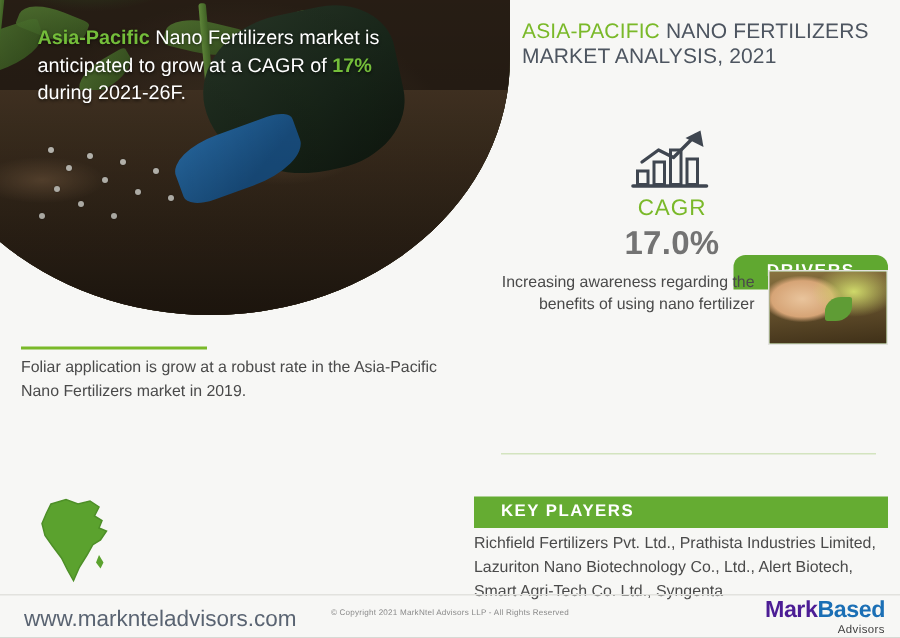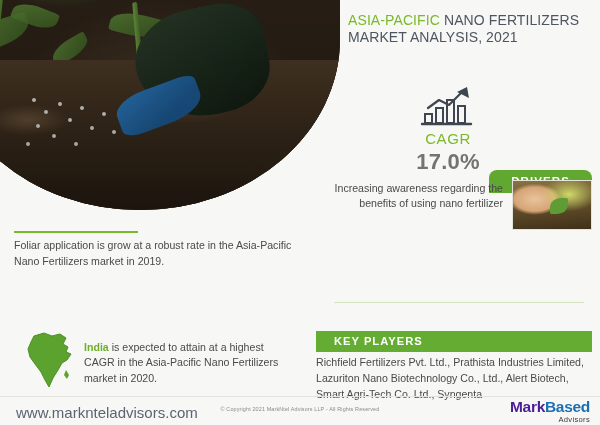--- a/index.html
+++ b/index.html
@@ -375,20 +375,21 @@
     <div class="granule" style="left:112px; top:244px;"></div>
     <div class="granule" style="left:134px; top:252px;"></div>
     <div class="granule" style="left:96px;  top:234px;"></div>
     <div class="granule" style="left:172px; top:240px;"></div>
     <div class="granule" style="left:86px;  top:252px;"></div>
     <div class="glove"></div>
     <div class="scoop"></div>
     <div class="shade"></div>
   </div>
 
+  <div class="hero-text"><span class="hl">Asia-Pacific</span><span> Nano Fertilizers market is anticipated to grow at a CAGR of </span><span class="hl">17%</span><span> during 2021-26F.</span></div>
 
   <div class="main-title"><span class="accent">ASIA-PACIFIC</span><span> NANO FERTILIZERS MARKET ANALYSIS, 2021</span></div>
 
   <div class="cagr-block">
     <svg class="cagr-icon" width="58" height="44" viewBox="0 0 58 44">
       <rect x="6" y="30" width="7" height="9" fill="none" stroke="#3f4650" stroke-width="2"></rect>
       <rect x="17" y="24" width="7" height="15" fill="none" stroke="#3f4650" stroke-width="2"></rect>
       <rect x="28" y="16" width="7" height="23" fill="none" stroke="#3f4650" stroke-width="2"></rect>
       <rect x="39" y="22" width="7" height="17" fill="none" stroke="#3f4650" stroke-width="2"></rect>
       <line x1="3" y1="40" x2="52" y2="40" stroke="#3f4650" stroke-width="2.4" stroke-linecap="round"></line>
@@ -414,21 +415,20 @@
   <div class="segment-body">
     <p>Foliar application is grow at a robust rate in the Asia-Pacific Nano Fertilizers market in 2019.</p>
   </div>
 
   <svg class="india-map" viewBox="0 0 56 62">
     <path d="M12,6 L22,3 L30,6 L38,4 L44,8 L41,14 L46,17 L44,22 L49,24 L45,30
              L40,33 L36,40 L31,48 L27,57 L23,50 L19,42 L13,34 L8,27 L6,19
              L9,12 Z" fill="#5ba22e" stroke="#4d8f27" stroke-width="1"></path>
     <path d="M44,40 L47,45 L45,49 L42,45 Z" fill="#5ba22e"></path>
   </svg>
-  <div class="india-text"><span class="hl">India</span><span> is expected to attain at a highest CAGR in the Asia-Pacific Nano Fertilizers market in 2020.</span></div>
 
   <div class="key-bar">KEY PLAYERS</div>
   <div class="key-body">Richfield Fertilizers Pvt. Ltd., Prathista Industries Limited, Lazuriton Nano Biotechnology Co., Ltd., Alert Biotech, Smart Agri-Tech Co. Ltd., Syngenta</div>
 
   <div class="footer-rule"></div>
   <div class="footer-url">www.marknteladvisors.com</div>
   <div class="footer-copy">© Copyright 2021 MarkNtel Advisors LLP - All Rights Reserved</div>
   <div class="logo">
     <div class="logo-main"><span class="logo-mark">Mark</span><span class="logo-ntel">Based</span></div>
     <div class="logo-sub">Advisors</div>

